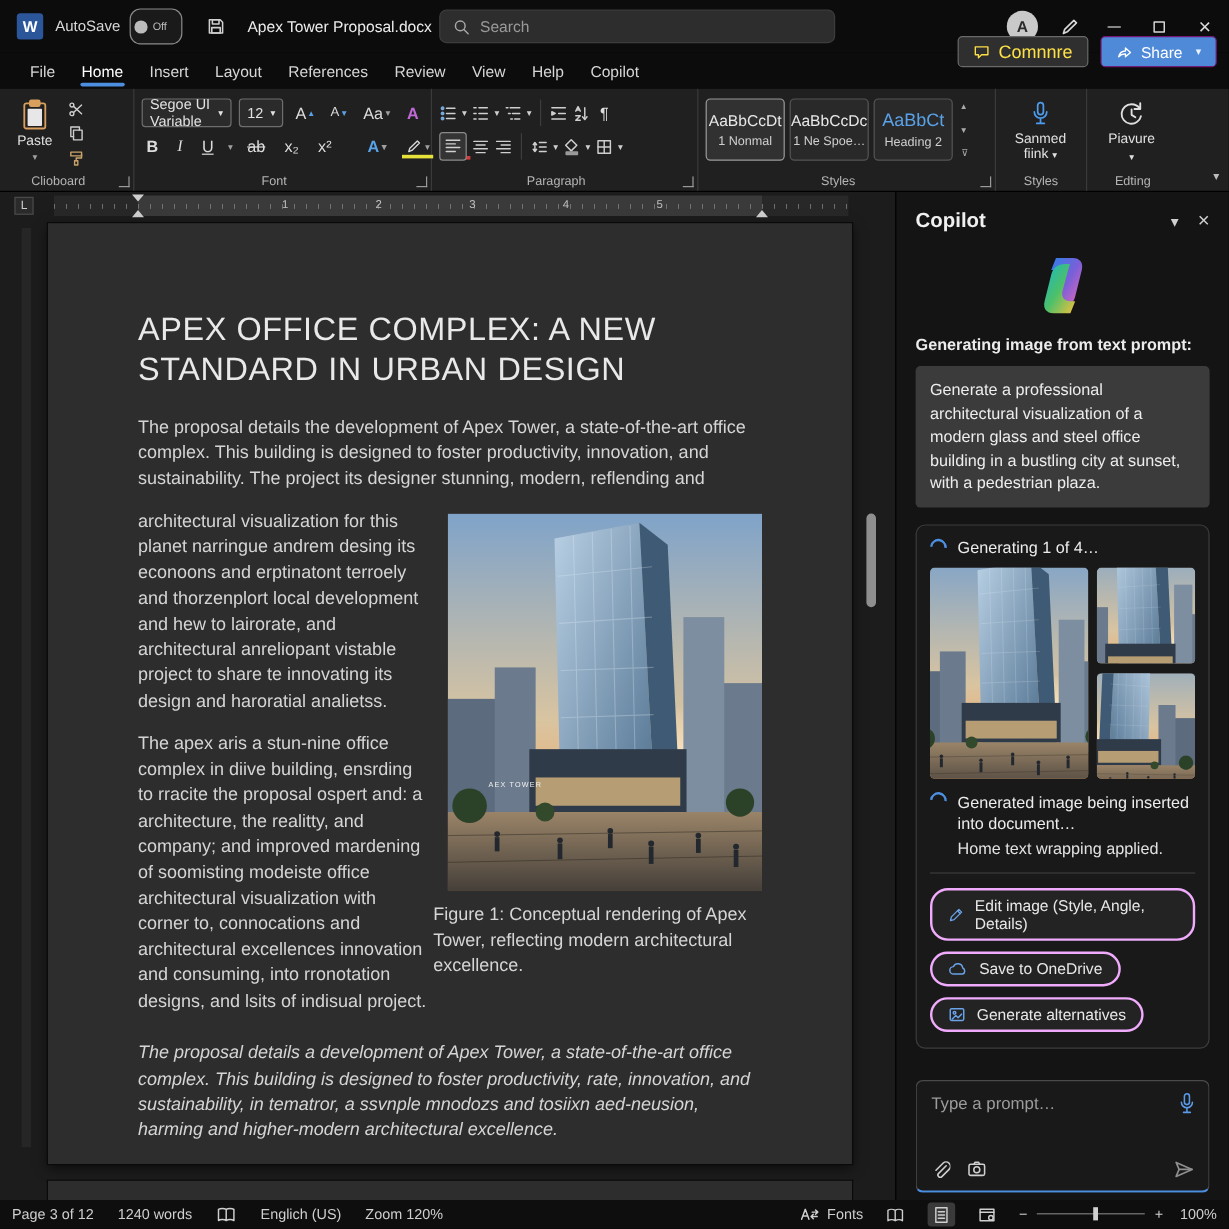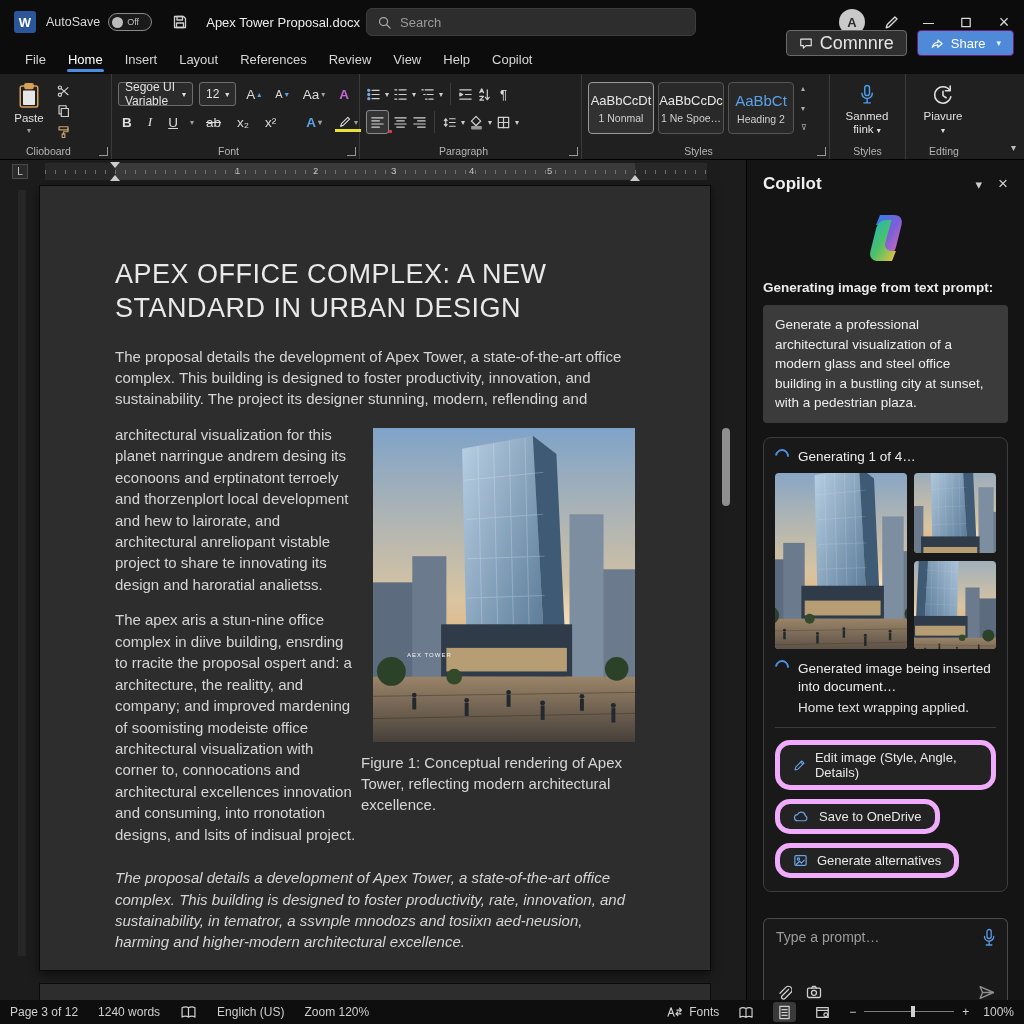--- a/index.html
+++ b/index.html
@@ -7,21 +7,21 @@
     font-family:"Liberation Sans", sans-serif; color:#e4e4e4; }
   svg.ic { display:inline-block; vertical-align:middle; }
   svg.ic * { stroke:currentColor; fill:none; stroke-width:1.3; stroke-linecap:round; stroke-linejoin:round; }
 
   
   #titlebar { position:absolute; left:0; top:0; width:1024px; height:44px; background:#0c0c0c;
     display:flex; align-items:center; padding:0 10px; }
   .word-logo { width:22px; height:22px; background:#2b579a; border-radius:3px; margin:0 10px 0 4px;
     display:flex; align-items:center; justify-content:center; color:#fff; font-size:13px; font-weight:bold; }
   .autosave-lbl { font-size:12.5px; color:#d8d8d8; margin-right:8px; }
-  .toggle { width:44px; height:18px; border:1px solid #8a8a8a; border-radius:9px; background:#1a1a1a;
+  .toggle { width:44px; height:30px; border:1px solid #8a8a8a; border-radius:9px; background:#1a1a1a;
     display:flex; align-items:center; padding:0 3px; gap:4px; margin-right:12px; }
   .toggle .knob { width:11px; height:11px; border-radius:50%; background:#bcbcbc; }
   .toggle .state { font-size:9px; color:#bdbdbd; }
   .tb-icon { color:#d0d0d0; margin:0 8px; }
   .doc-title { font-size:13px; color:#ececec; margin:0 4px 0 10px; }
   .chev { font-size:9px; color:#bdbdbd; margin-left:4px; }
   #searchbox { position:absolute; left:366px; top:8px; width:330px; height:28px; background:#2d2d2d;
     border:1px solid #3c3c3c; border-radius:6px; display:flex; align-items:center; padding:0 10px; gap:8px; }
   #searchbox input { background:transparent; border:none; outline:none; color:#e0e0e0; font-size:13px; width:250px;
     font-family:"Liberation Sans", sans-serif; }
@@ -34,21 +34,21 @@
 
   
   #menubar { position:absolute; left:0; top:44px; width:1024px; height:30px; background:#0c0c0c;
     display:flex; align-items:center; padding:0 14px; }
   .mtab { font-size:13px; color:#d6d6d6; padding:5px 11px; position:relative; }
   .mtab.active { color:#fff; }
   .mtab.active::after { content:""; position:absolute; left:10px; right:10px; bottom:0; height:3px;
     border-radius:2px; background:#4c8edf; }
   .menu-right { position:absolute; right:10px; top:-14px; display:flex; gap:10px; align-items:center; }
   .btn-comment { display:flex; align-items:center; gap:7px; height:26px; padding:0 12px;
-    background:#2f2f2f; border:1px solid #6a6a6a; border-radius:4px; font-size:18px; color:#e5e5e5; }
+    background:#2f2f2f; border:1px solid #6a6a6a; border-radius:4px; font-size:15px; color:#fde047; }
   .btn-share { display:flex; align-items:center; gap:7px; height:26px; padding:0 12px;
     background:#4f8ad8; border:1px solid #701a75; border-radius:4px; font-size:13px; color:#fff; }
   .btn-share .chev { color:#eaf2ff; }
 
   
   #ribbon { position:absolute; left:0; top:74px; width:1024px; height:86px; background:#202020;
     display:flex; border-bottom:1px solid #000; }
   .rgroup { position:relative; height:100%; border-right:1px solid #3a3a3a; padding:6px 6px 16px 6px; }
   .rgroup-label { position:absolute; bottom:2px; left:0; right:14px; text-align:center;
     font-size:10.5px; color:#b5b5b5; }
@@ -132,21 +132,21 @@
   .gen-row { display:flex; align-items:center; gap:9px; font-size:13.5px; color:#ececec; margin-bottom:9px; }
   .thumbs { display:flex; gap:7px; }
   .thumbs .big { width:148px; height:176px; border-radius:4px; overflow:hidden; }
   .tcol { display:flex; flex-direction:column; gap:8px; }
   .thumbs .sm1 { width:82px; height:80px; border-radius:4px; overflow:hidden; }
   .thumbs .sm2 { width:82px; height:88px; border-radius:4px; overflow:hidden; }
   .thumbs svg { width:100%; height:100%; display:block; }
   .ins-row { display:flex; gap:9px; margin-top:11px; font-size:13.5px; line-height:1.35; color:#ececec; }
   .ins-sub { margin:4px 0 0 23px; font-size:13.5px; color:#e2e2e2; }
   .cp-div { border:none; border-top:1px solid #3c3c3c; margin:12px 0; }
-  .cp-act { display:flex; align-items:center; gap:9px; border:5px solid #f0abfc; background:#232323;
+  .cp-act { display:flex; align-items:center; gap:9px; border:2px solid #f0abfc; background:#232323;
     border-radius:15px; padding:5px 13px; font-size:13px; color:#e8e8e8; margin-bottom:9px; width:max-content;
     max-width:100%; }
   .cp-act .aic { color:#6aa3e8; }
   .cp-input { margin-top:26px; height:94px; border:1px solid #4a4a4a; border-bottom:2px solid #4c8edf;
     border-radius:6px; position:relative; background:#191919; }
   .cp-input input { position:absolute; left:12px; top:10px; width:200px; background:transparent; border:none;
     outline:none; color:#e0e0e0; font-size:14px; font-family:"Liberation Sans", sans-serif; }
   .cp-input input::placeholder { color:#9c9c9c; }
   .cp-mic { position:absolute; right:10px; top:9px; color:#5a9bે8; color:#5a9be8; }
   .cp-attach { position:absolute; left:12px; bottom:9px; color:#cfcfcf; display:flex; gap:14px; }

